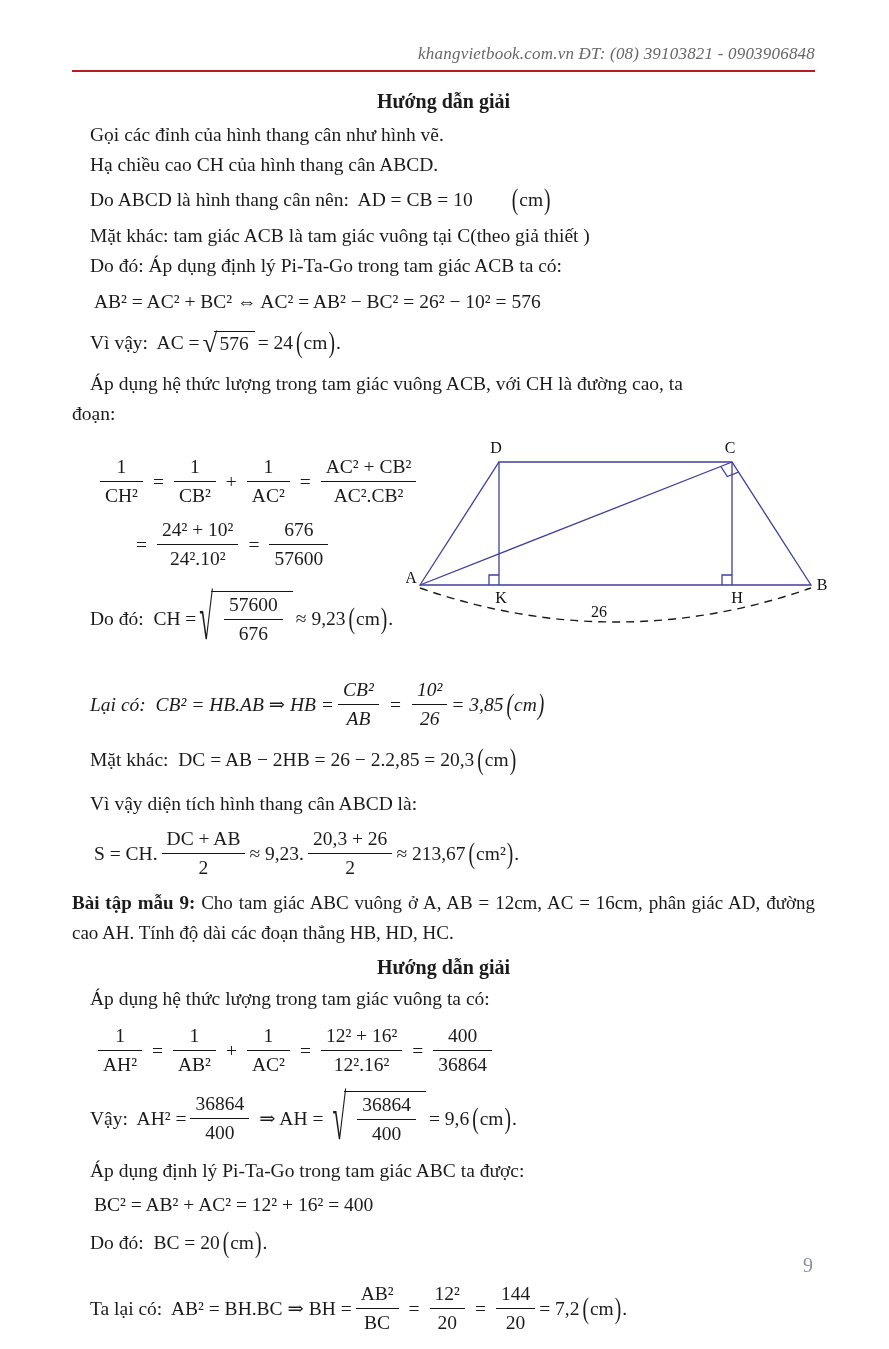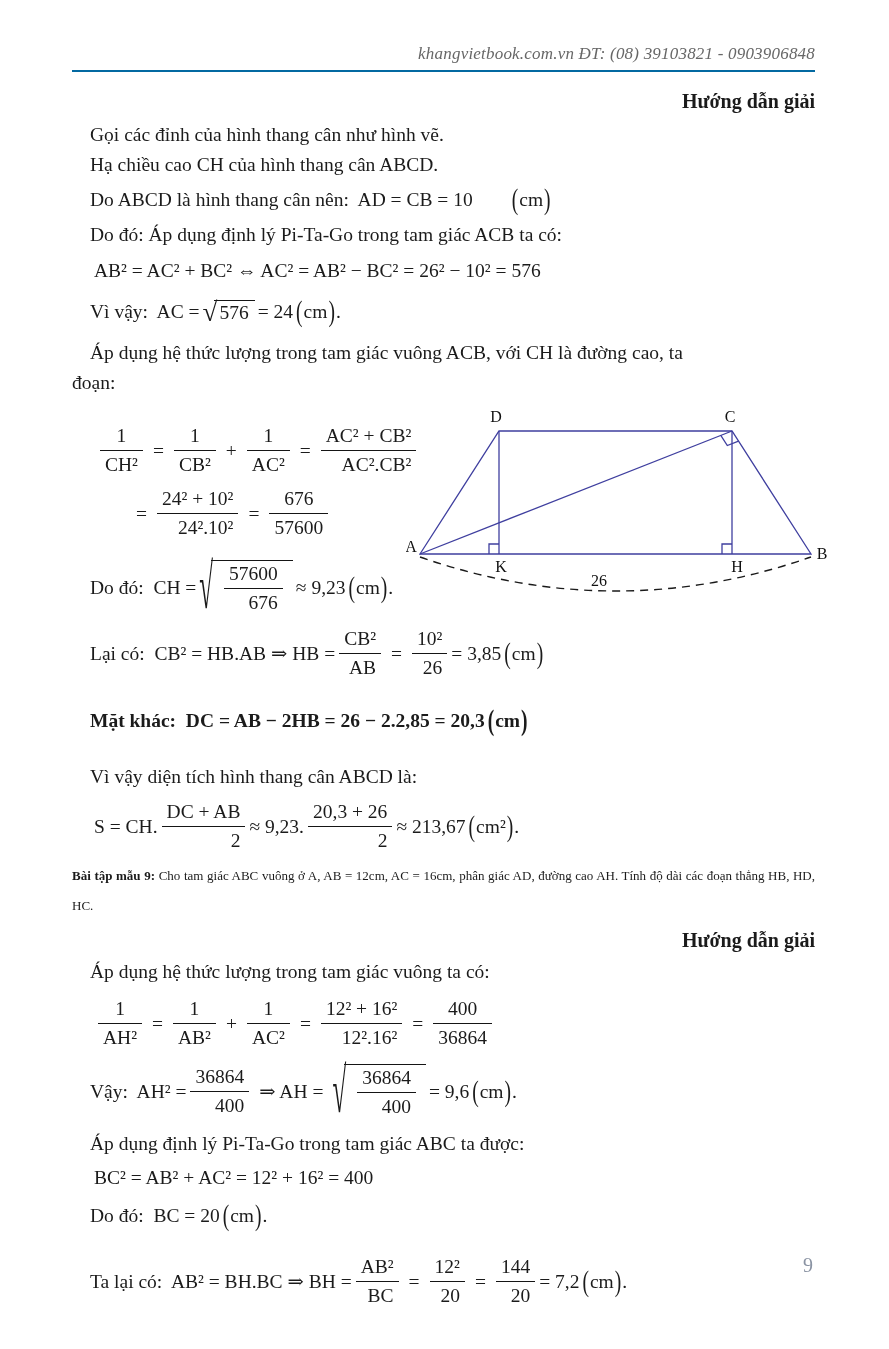--- a/index.html
+++ b/index.html
@@ -15,67 +15,67 @@
     overflow: hidden;
   }
   .content { padding: 44px 74px 0 72px; }
 
   .header {
     text-align: right;
     font-style: italic;
     font-size: 17px;
     color: #676767;
     padding-bottom: 6px;
-    border-bottom: 2px solid #0369a1;
+    border-bottom: 2px solid #b91c1c;
     letter-spacing: 0.2px;
   }
 
   .sec-title {
-    text-align: right;
+    text-align: center;
     font-size: 20px;
     font-weight: bold;
     margin: 18px 0 7px 0;
   }
 
   p.body { font-size: 19.5px; line-height: 30px; white-space: pre-wrap; }
   .ind { padding-left: 18px; }
 
   .mrow {
     display: flex;
     align-items: center;
     font-size: 19.5px;
     white-space: pre-wrap;
   }
   .mrow > span { flex: 0 0 auto; }
   .mx { margin: 0 6px; }
 
   .frac { display: inline-block; text-align: center; vertical-align: middle; margin: 0 4px; line-height: 24px; }
   .frac .fn { display: block; padding: 0 5px 2px 5px; border-bottom: 1.5px solid #151515; }
-  .frac .fd { display: block; padding: 2px 5px 0 5px; text-align: right; }
+  .frac .fd { display: block; padding: 2px 5px 0 5px; }
 
   .sqrt { display: inline-flex; align-items: flex-start; margin: 0 3px; }
   .sqrt .rs { font-size: 27px; line-height: 24px; margin-right: -3px; }
   .sqrt .rb { border-top: 1.7px solid #151515; padding: 1px 6px 0 5px; }
   .sqrt.tall .rs { font-size: 25px; line-height: 22px; transform: scaleY(2.55); transform-origin: top center; margin-right: -2px; }
   .sqrt.tall .rb { padding-left: 9px; }
 
   .unit { display: inline-flex; align-items: center; margin-left: 2px; }
   .bp { display: inline-block; transform: scaleY(1.5); padding: 0 1px; }
 
   .cols { display: flex; align-items: flex-start; margin-top: 4px; }
   .fcol { flex: 0 0 316px; padding-left: 24px; padding-top: 22px; }
   .fcol .mrow { margin-bottom: 6px; }
   .fcol .shift { margin-left: 34px; margin-top: 10px; }
   .chrow { margin-top: 20px; margin-left: -6px; }
 
   .diagram { flex: 0 0 auto; width: 430px; height: 221px; margin-left: 2px; margin-top: 4px; }
   .diagram text { font-family: "Liberation Serif", "DejaVu Serif", serif; font-size: 16px; fill: #111; }
 
   .tallline { margin: 12px 0 8px 0; }
-  .prob { margin-top: 8px; font-size: 13px; line-height: 30px; text-align: justify; }
+  .prob { margin-top: 8px; font-size: 19px; line-height: 30px; text-align: justify; }
   .prob b { font-weight: bold; }
 
   .pagenum {
     position: absolute;
     right: 76px;
     bottom: 72px;
     font-size: 20px;
     color: #8a93a3;
   }
 </style>
@@ -92,20 +92,21 @@
     <div class="sec-title">Hướng dẫn giải</div>
 
     <p class="body ind">Gọi các đỉnh của hình thang cân như hình vẽ.</p>
     <p class="body ind">Hạ chiều cao CH của hình thang cân ABCD.</p>
 
     <div class="mrow ind" style="margin:3px 0; height:34px;gap:36px;">
       <span>Do ABCD là hình thang cân nên:  AD = CB = 10</span>
       <span class="unit"><span class="bp">(</span><span>cm</span><span class="bp">)</span></span>
     </div>
 
+    <p class="body ind" style="margin-top:4px;">Mặt khác: tam giác ACB là tam giác vuông tại C(theo giả thiết )</p>
     <p class="body ind">Do đó: Áp dụng định lý Pi-Ta-Go trong tam giác ACB ta có:</p>
 
     <p class="body" style="padding-left:22px; margin:6px 0 4px 0;">AB² = AC² + BC² ⇔ AC² = AB² − BC² = 26² − 10² = 576</p>
 
     <div class="mrow ind" style="margin:8px 0; height:36px;">
       <span>Vì vậy:  AC =</span>
       <span class="sqrt"><span class="rs">√</span><span class="rb">576</span></span>
       <span>= 24</span>
       <span class="unit"><span class="bp">(</span><span>cm</span><span class="bp">)</span></span>
       <span>.</span>
@@ -156,30 +157,30 @@
           <text x="324" y="16" text-anchor="middle">C</text>
           <text x="5" y="146" text-anchor="middle">A</text>
           <text x="416" y="153" text-anchor="middle">B</text>
           <text x="95" y="166" text-anchor="middle">K</text>
           <text x="331" y="166" text-anchor="middle">H</text>
           <text x="193" y="180" text-anchor="middle">26</text>
         </g>
       </svg>
     </div>
 
-    <div class="mrow ind tallline" style="margin-top:0;">
+    <div class="mrow ind tallline" style="margin-top:20px;font-style:italic;">
       <span>Lại có:  CB² = HB.AB ⇒ HB =</span>
       <span class="frac"><span class="fn">CB²</span><span class="fd">AB</span></span>
       <span class="mx">=</span>
       <span class="frac"><span class="fn">10²</span><span class="fd">26</span></span>
       <span>= 3,85</span>
       <span class="unit"><span class="bp">(</span><span>cm</span><span class="bp">)</span></span>
     </div>
 
-    <div class="mrow ind" style="margin:24px 0; height:34px;font-weight:bold;">
+    <div class="mrow ind" style="margin:12px 0; height:34px;">
       <span>Mặt khác:  DC = AB − 2HB = 26 − 2.2,85 = 20,3</span>
       <span class="unit"><span class="bp">(</span><span>cm</span><span class="bp">)</span></span>
     </div>
 
     <p class="body ind" style="margin:6px 0 2px 0;">Vì vậy diện tích hình thang cân ABCD là:</p>
 
     <div class="mrow" style="padding-left:22px; margin:8px 0 6px 0;">
       <span>S = CH.</span>
       <span class="frac"><span class="fn">DC + AB</span><span class="fd">2</span></span>
       <span>≈ 9,23.</span>

